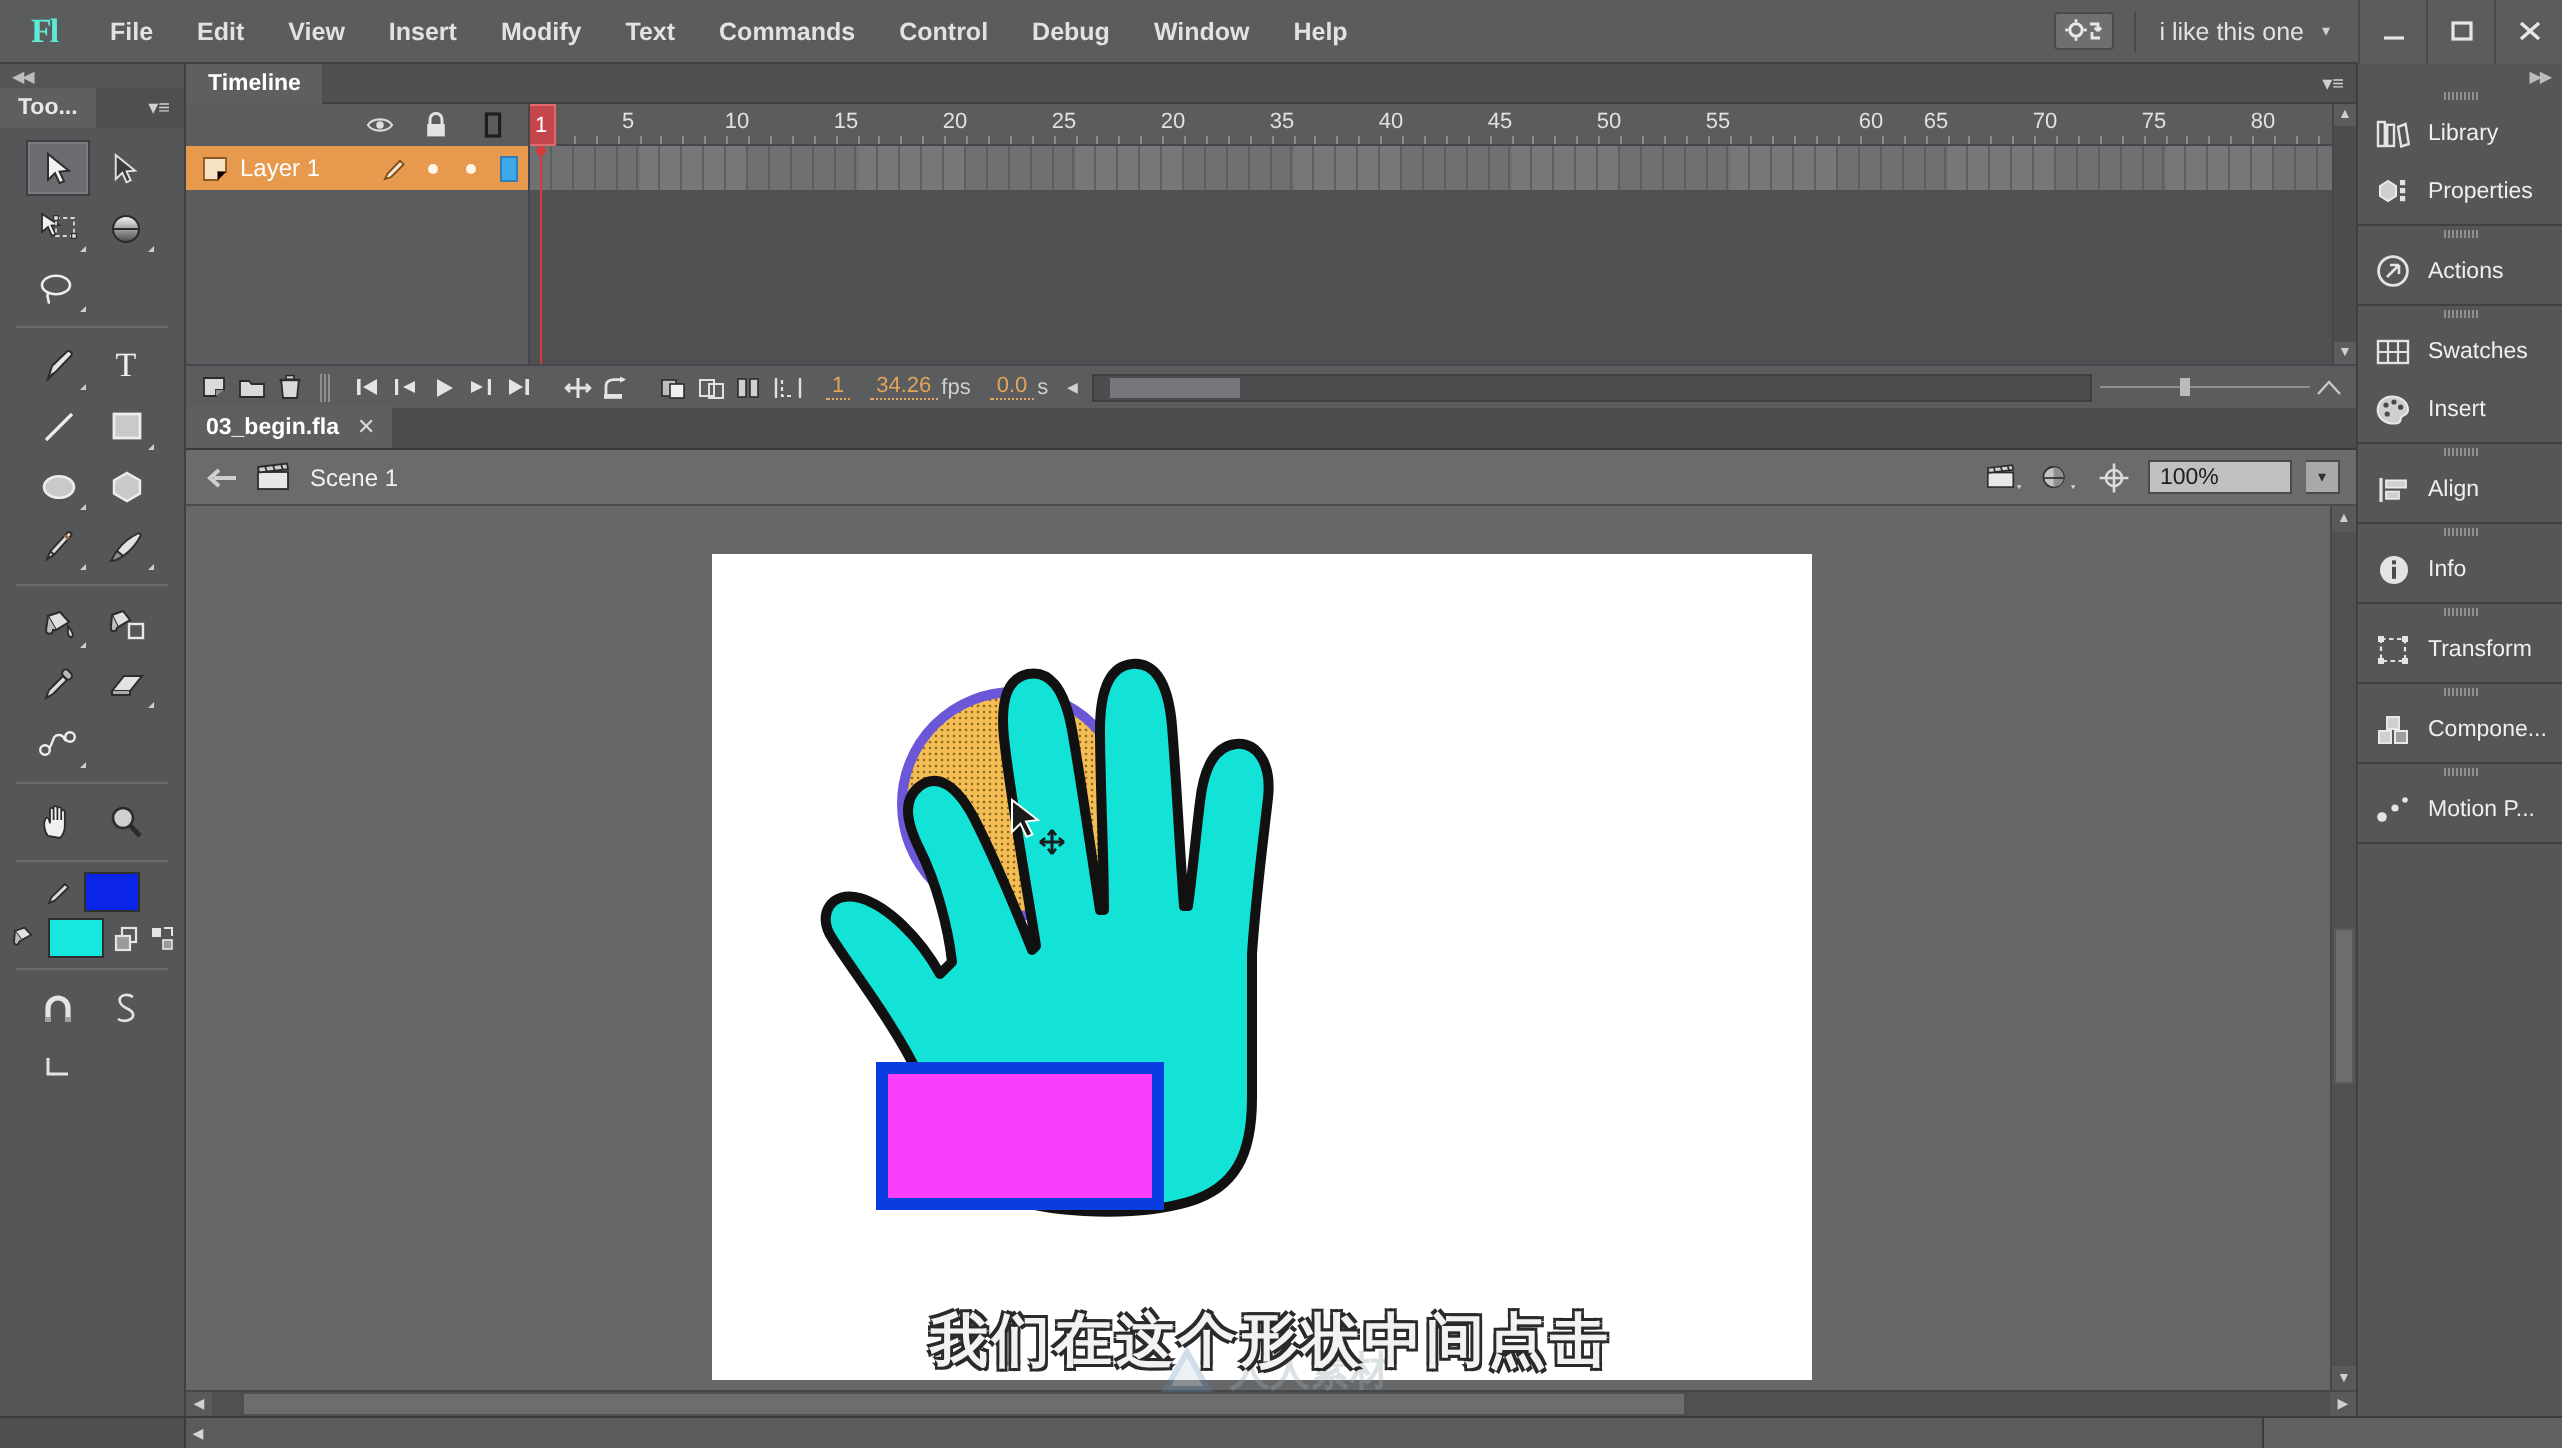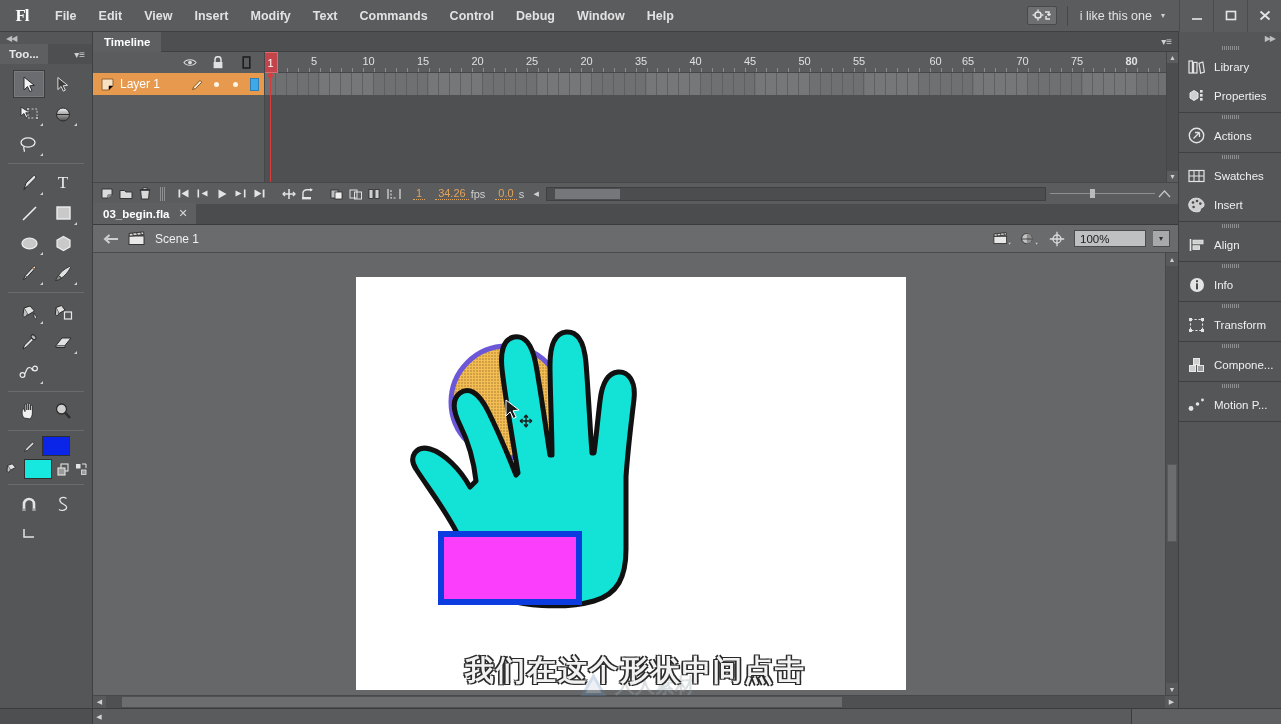--- a/index.html
+++ b/index.html
@@ -9,21 +9,21 @@
     font-family:"Liberation Sans", sans-serif;
     font-size:12px; color:#d4d4d4;
     position:relative; background:#555;
   }
   .app{ position:absolute; inset:0; background:#555658; display:flex; flex-direction:column; }
 
   
   .menubar{ height:32px; background:#5b5c5e; display:flex; align-items:center;
             border-bottom:1px solid #3f4042; position:relative; flex:0 0 32px;}
   .fl-logo{ width:44px; height:17px; display:flex; align-items:center; justify-content:center;
-            color:#ffffff; font-weight:bold; font-size:17px; letter-spacing:-1px;
+            color:#5eead4; font-weight:bold; font-size:17px; letter-spacing:-1px;
             font-family:"Liberation Serif", serif;}
   .menu-items{ display:flex; align-items:center; gap:0;font-weight:bold; }
   .menu-item{ padding:4px 11px; font-size:12.5px; color:#e2e2e2; cursor:default; }
   .menubar-right{ margin-left:auto; display:flex; align-items:center; height:32px; }
   .ws-switch{ width:30px; height:19px; background:#6e6f71; border:1px solid #48494b;
               border-radius:2px; display:flex; align-items:center; justify-content:center;
               font-size:11px; color:#e0e0e0; margin-right:10px;}
   .ws-divider{ width:1px; height:20px; background:#474849; margin-right:12px;}
   .ws-name{ font-size:12.5px; color:#e2e2e2; }
   .ws-caret{ margin:0 14px 0 9px; font-size:8px; color:#cfcfcf; }
@@ -558,21 +558,21 @@
                 <div class="rnum" style="left: 321.55px;">20</div>
                 <div class="rnum" style="left: 376.05px;">35</div>
                 <div class="rnum" style="left: 430.55px;">40</div>
                 <div class="rnum" style="left: 485.05px;">45</div>
                 <div class="rnum" style="left: 539.55px;">50</div>
                 <div class="rnum" style="left: 594.05px;">55</div>
                 <div class="rnum" style="left: 648.55px; margin-left: 22px;">60</div>
                 <div class="rnum" style="left: 703.05px;">65</div>
                 <div class="rnum" style="left: 757.55px;">70</div>
                 <div class="rnum" style="left: 812.05px;">75</div>
-                <div class="rnum" style="left: 866.55px; font-weight: bold;">80</div>
+                <div class="rnum" style="left: 866.55px;">80</div>
                 <div class="rtick" style="left: 0px;"></div>
                 <div class="rtick" style="left: 10.9px;"></div>
                 <div class="rtick" style="left: 21.8px;"></div>
                 <div class="rtick" style="left: 32.7px;"></div>
                 <div class="rtick" style="left: 43.6px;"></div>
                 <div class="rtick" style="left: 54.5px;"></div>
                 <div class="rtick" style="left: 65.4px;"></div>
                 <div class="rtick" style="left: 76.3px;"></div>
                 <div class="rtick" style="left: 87.2px;"></div>
                 <div class="rtick" style="left: 98.1px;"></div>

